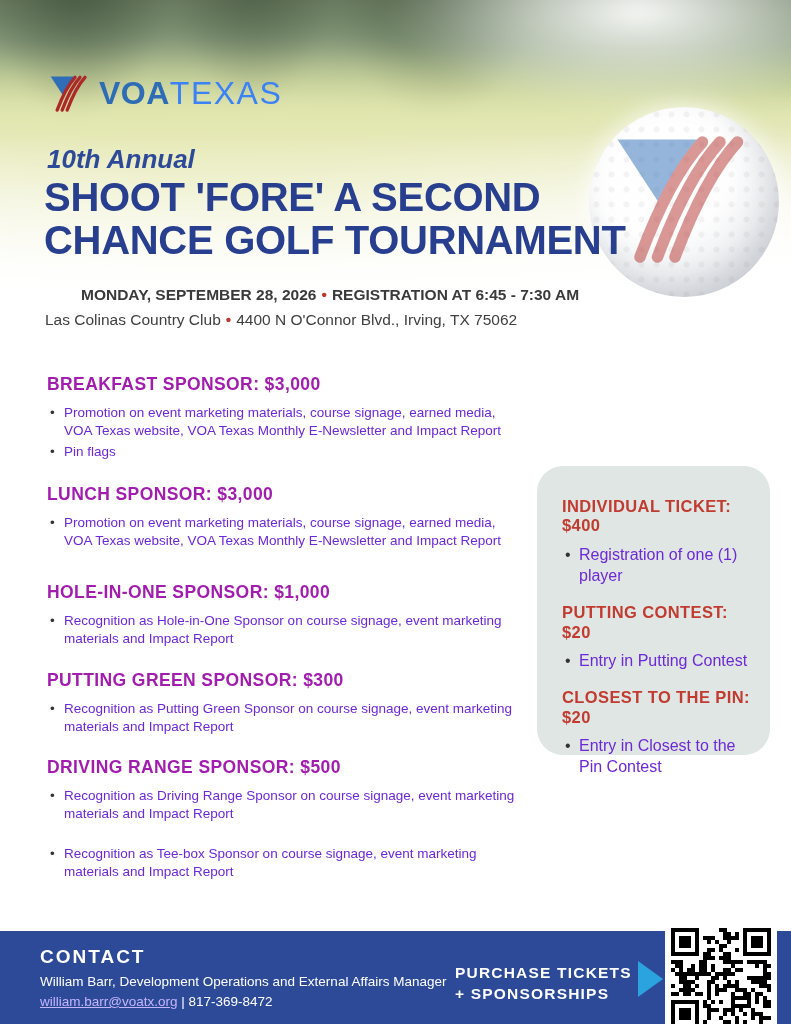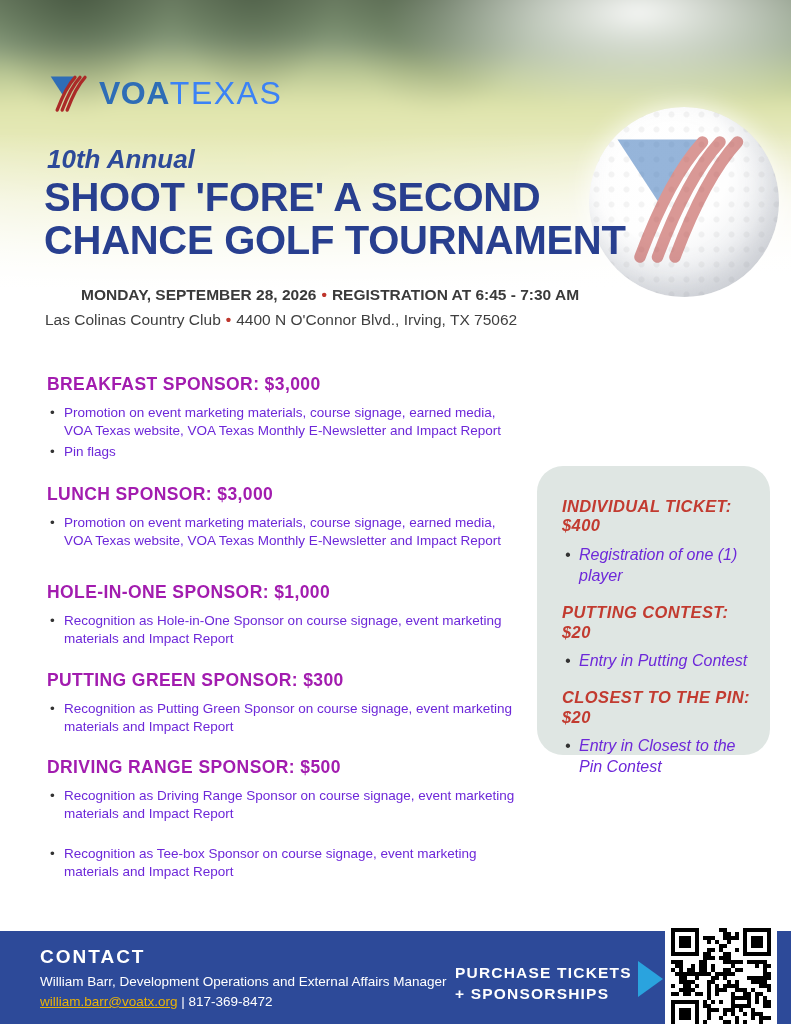--- a/index.html
+++ b/index.html
@@ -51,30 +51,30 @@
   .sec-ul li{position:relative;padding-left:17px;margin-bottom:3px;font-size:13.5px;line-height:1.32;color:#6d28d9;}
   .sec-ul li::before{content:"\2022";position:absolute;left:3px;top:0;color:#333;}
   
   .sec:nth-child(1){margin-bottom:24px;}
   .sec:nth-child(2){margin-bottom:32px;}
   
   .tickets{
     position:absolute;left:537px;top:466px;width:233px;height:289px;box-sizing:border-box;
     background:#dfe6e3;border-radius:26px;padding:31px 20px 0 25px;
   }
-  .tickets .sec{margin-bottom:17px;font-style:italic;}
+  .tickets .sec{margin-bottom:17px;}
   .tickets .sec-h{font-size:16.5px;line-height:1.18;letter-spacing:.4px;color:#c23b30;margin-bottom:8px;}
   .tickets .sec-ul li{font-size:16px;}
   
   .footer{position:absolute;left:0;right:0;top:931px;bottom:0;background:#2d4a99;color:#ffffff;}
   .contact{position:absolute;left:40px;top:15px;}
   .contact-h{font-size:19px;font-weight:700;letter-spacing:2px;margin-bottom:5px;}
   .contact-n{font-size:13.5px;line-height:1.4;}
   .contact-l{font-size:13.5px;margin-top:2px;}
-  .contact-l a{color:#eab308;text-decoration:underline;cursor:pointer;}
+  .contact-l a{color:#c4b5fd;text-decoration:underline;cursor:pointer;}
   .cta{position:absolute;left:455px;top:32px;font-size:15.5px;font-weight:700;letter-spacing:1.2px;line-height:1.35;cursor:pointer;}
   .arrow{position:absolute;left:638px;top:30px;width:0;height:0;
     border-left:25px solid #2aa3de;border-top:18px solid transparent;border-bottom:18px solid transparent;}
   .qr{position:absolute;right:14px;top:-9px;width:100px;height:100px;background:#ffffff;padding:6px;}
   .qr svg{display:block;width:100%;height:100%;}
 </style>
 </head>
 <body>
 
 <div class="page">

